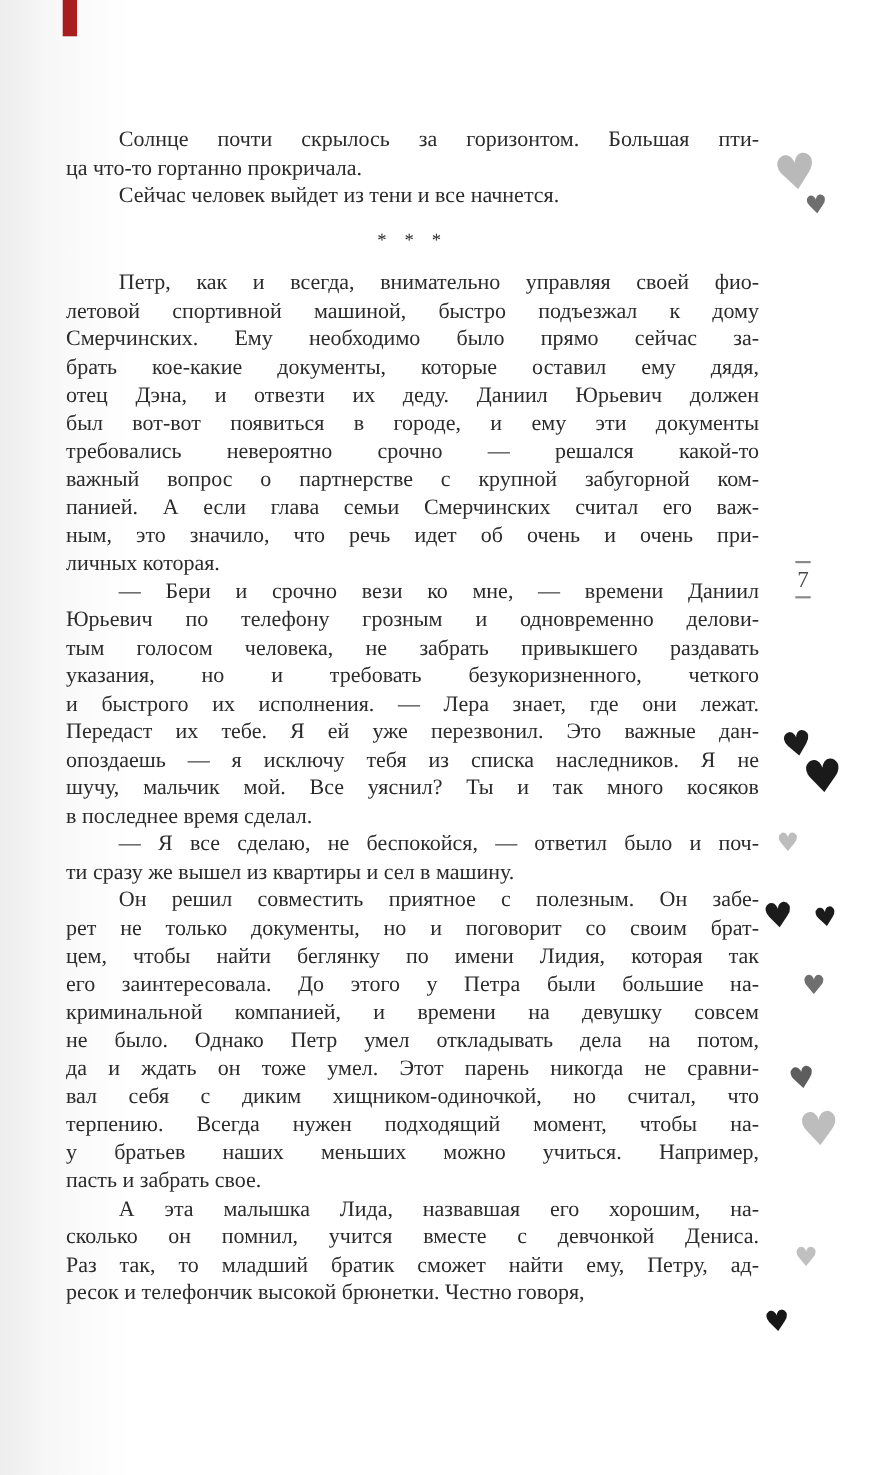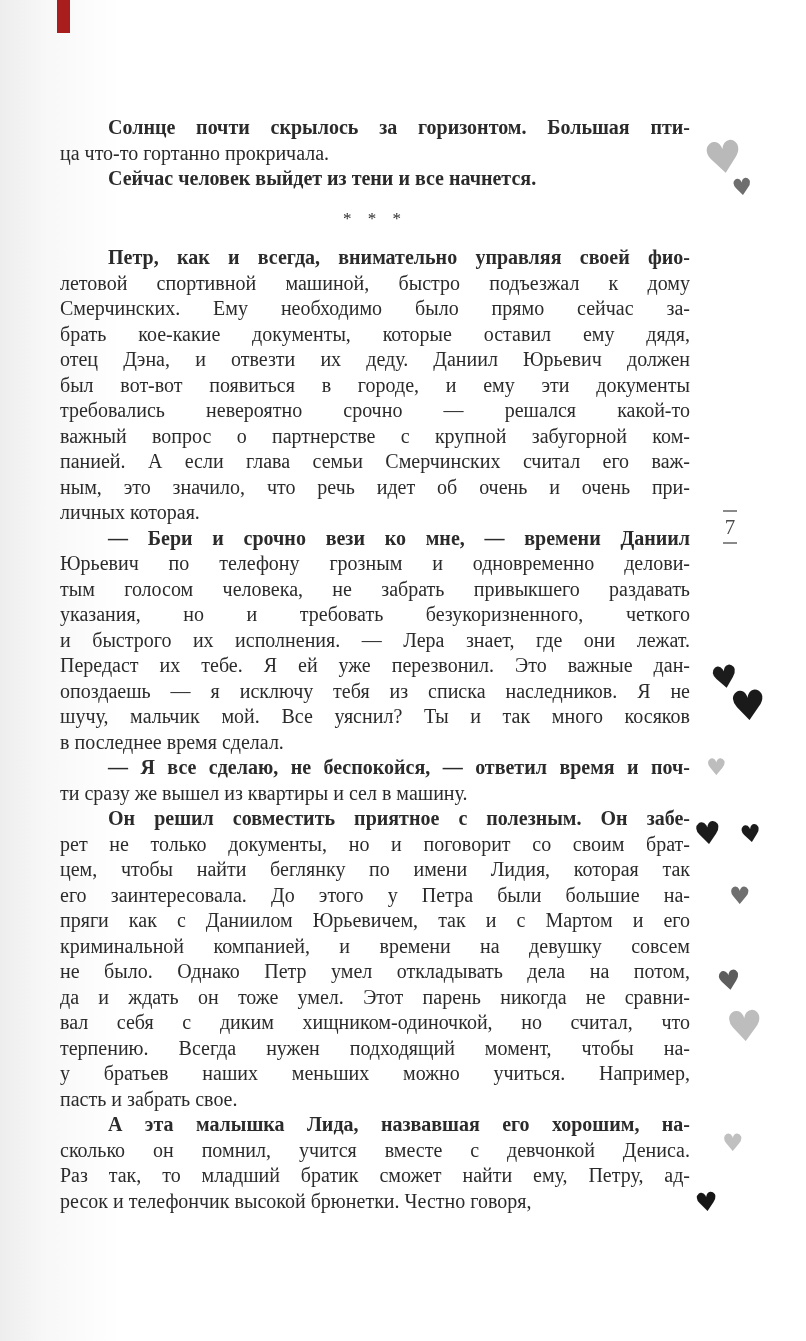--- a/index.html
+++ b/index.html
@@ -30,21 +30,21 @@
     font-size: 20px;
     line-height: 25.5px;
     color: #2b2b2b;
   }
   .line {
     text-align: justify;
     text-align-last: justify;
     white-space: normal;
   }
   .line.last { text-align-last: left; }
-  .line.first { text-indent: 48px; font-weight: bold; }
+  .line.first { text-indent: 48px; }
   .separator {
     text-align: center;
     text-align-last: center;
     margin: 14px 0;
     font-size: 17px;
     letter-spacing: 6px;
     color: #2b2b2b;
   }
   .page-number-block {
     position: absolute;
@@ -105,29 +105,28 @@
         <div class="line">Юрьевич по телефону грозным и одновременно делови-</div>
         <div class="line">тым голосом человека, не забрать привыкшего раздавать</div>
         <div class="line">указания, но и требовать безукоризненного, четкого</div>
         <div class="line">и быстрого их исполнения. — Лера знает, где они лежат.</div>
         <div class="line">Передаст их тебе. Я ей уже перезвонил. Это важные дан-</div>
         <div class="line">опоздаешь — я исключу тебя из списка наследников. Я не</div>
         <div class="line">шучу, мальчик мой. Все уяснил? Ты и так много косяков</div>
         <div class="line last">в последнее время сделал.</div>
       </div>
       <div class="para">
-        <div class="line first">— Я все сделаю, не беспокойся, — ответил время и поч-</div>
+        <div class="line first">— Я все сделаю, не беспокойся, — ответил было и поч-</div>
         <div class="line last">ти сразу же вышел из квартиры и сел в машину.</div>
       </div>
       <div class="para">
         <div class="line first">Он решил совместить приятное с полезным. Он забе-</div>
         <div class="line">рет не только документы, но и поговорит со своим брат-</div>
         <div class="line">цем, чтобы найти беглянку по имени Лидия, которая так</div>
         <div class="line">его заинтересовала. До этого у Петра были большие на-</div>
-        <div class="line">пряги как с Даниилом Юрьевичем, так и с Мартом и его</div>
         <div class="line">криминальной компанией, и времени на девушку совсем</div>
         <div class="line">не было. Однако Петр умел откладывать дела на потом,</div>
         <div class="line">да и ждать он тоже умел. Этот парень никогда не сравни-</div>
         <div class="line">вал себя с диким хищником-одиночкой, но считал, что</div>
         <div class="line">терпению. Всегда нужен подходящий момент, чтобы на-</div>
         <div class="line">у братьев наших меньших можно учиться. Например,</div>
         <div class="line last">пасть и забрать свое.</div>
       </div>
       <div class="para">
         <div class="line first">А эта малышка Лида, назвавшая его хорошим, на-</div>

